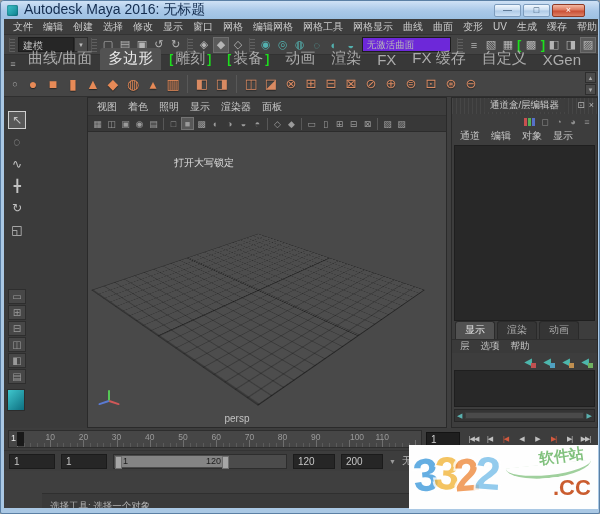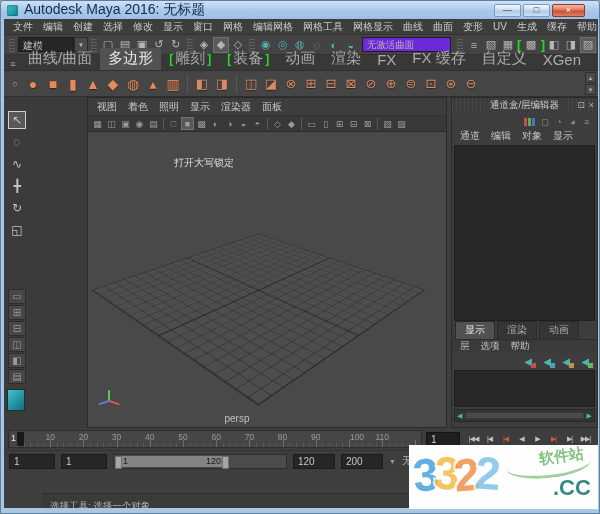--- a/index.html
+++ b/index.html
@@ -124,21 +124,21 @@
 .helprow{position:absolute;left:0;top:474px;width:100%;height:15px;background:#3a3a3a;display:flex;align-items:center;padding:12px 8px;border-top:1px solid #2f2f2f;margin-left:38px;}
 .help-text{font-size:9.5px;color:#b5b5b5;}
 
 .watermark{position:absolute;left:408px;top:444px;width:189px;height:64px;background:#fefefe;z-index:60;overflow:hidden;}
 .wm-site{position:absolute;right:14px;top:2px;font-size:15px;font-weight:bold;transform:rotate(-8deg);opacity:.8;}
 .wm-swoosh{position:absolute;right:6px;top:19px;width:86px;height:14px;border-bottom:3px solid #62b25e;border-radius:50% / 0 0 100% 100%;transform:rotate(-6deg);opacity:.6;}
 .wm-digits{position:absolute;left:4px;top:0;display:flex;align-items:flex-end;}
 .wm-digit{font-size:46px;font-weight:bold;line-height:60px;letter-spacing:-5px;opacity:.8;text-shadow:2px 2px 0 #fff,-2px -2px 0 #fff,2px -2px 0 #fff,-2px 2px 0 #fff;}
 .wm-digit:nth-child(odd){transform:rotate(-5deg);}
 .wm-digit:nth-child(even){transform:rotate(4deg) translateY(-2px);}
-.wm-suffix{font-size:22px;font-weight:bold;line-height:34px;margin-left:6px;color:#0f766e;opacity:.85;}
+.wm-suffix{font-size:22px;font-weight:bold;line-height:34px;margin-left:6px;color:#c2410c;opacity:.85;}
 </style>
 </head>
 <body>
 
 <div class="window">
 
   <div class="titlebar">
     <span class="maya-logo"></span>
     <span class="title-text">Autodesk Maya 2016: 无标题</span>
     <span class="winbtns">

